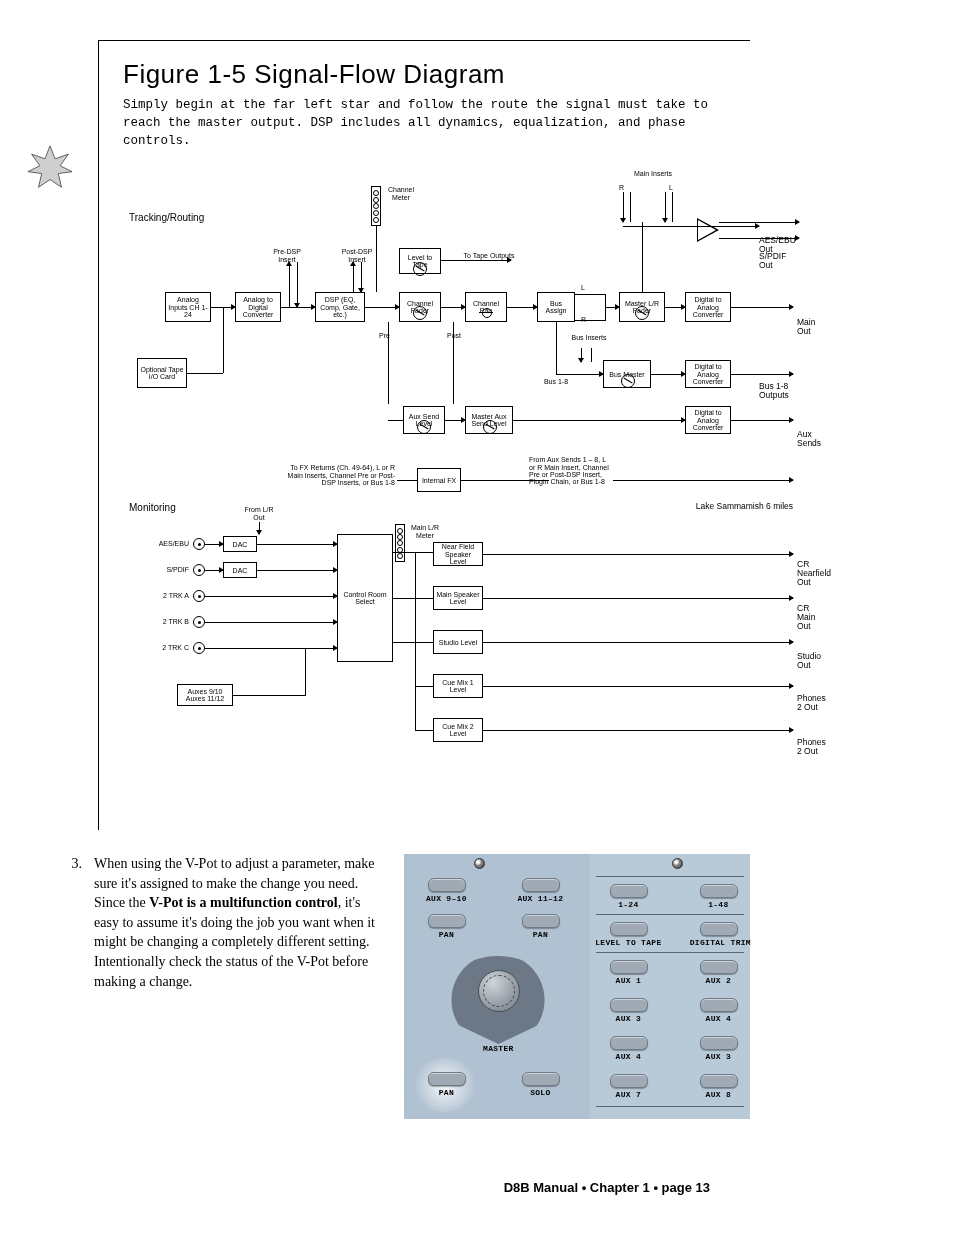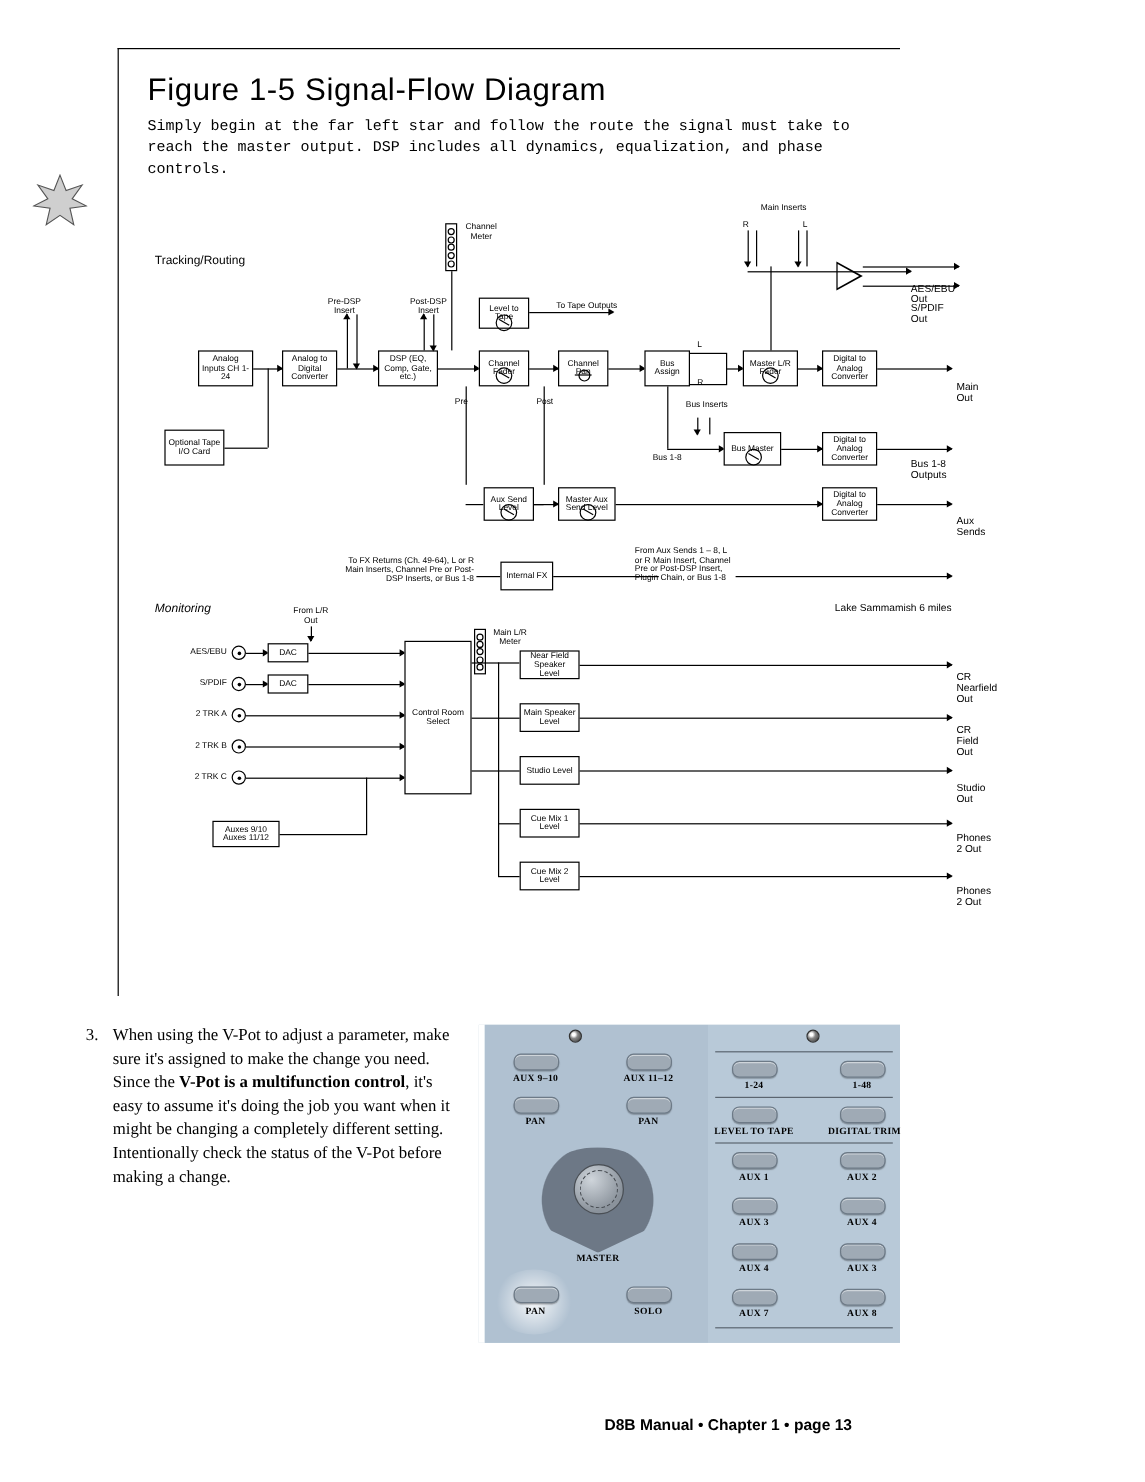--- a/index.html
+++ b/index.html
@@ -180,21 +180,21 @@
   }
   .body-item .num { min-width: 14px; text-align: right; }
   .body-item b { font-weight: bold; }
 
   .control-panel {
     width: 368px;
     height: 265px;
     background: #b8c9d8;
     border-left: 5px solid #fff;
     position: relative;
-    font-family: Liberation Serif, serif;
+    font-family: Liberation Mono, monospace;
     display: flex;
   }
   .vpot-col {
     width: 186px;
     height: 100%;
     background: #b0c1d1;
     position: relative;
   }
   .aux-col {
     flex: 1;
@@ -272,21 +272,21 @@
 
     <div class="star">
       <svg viewBox="0 0 100 100">
           <polygon points="50,2 61,30 90,20 72,45 98,58 68,62 75,92 50,75 25,92 32,62 2,58 28,45 10,20 39,30" fill="#cfcfcf" stroke="#555" stroke-width="2"></polygon>
         </svg>
     </div>
 
     <div class="diagram-area">
 
       <div class="d-section" style="left:6px; top:46px;">Tracking/Routing</div>
-      <div class="d-section" style="left:6px; top:336px;font-style:italic;">Monitoring</div>
+      <div class="d-section" style="left:6px; top:336px;">Monitoring</div>
 
       <div class="d-label" style="left:144px; top:82px; width:40px;">Pre-DSP Insert</div>
       <div class="d-label" style="left:212px; top:82px; width:44px;">Post-DSP Insert</div>
       <div class="d-label" style="left:258px; top:20px; width:40px;">Channel Meter</div>
       <div class="meter" style="left:248px; top:20px; height:40px;">
           <div></div>
           <div></div>
           <div></div>
           <div></div>
           <div></div>
@@ -478,21 +478,21 @@
           <span>Near Field Speaker Level</span>
         </div>
       <div class="hline arrow-r" style="left:360px; top:388px; width:310px;"></div>
       <div class="output-label" style="left:674px; top:376px;">CR Nearfield Out</div>
 
       <div class="d-box" style="left:310px; top:420px; width:50px; height:24px;">
           <span>Main Speaker Level</span>
         </div>
       <div class="hline" style="left:270px; top:432px; width:40px;"></div>
       <div class="hline arrow-r" style="left:360px; top:432px; width:310px;"></div>
-      <div class="output-label" style="left:674px; top:420px;">CR Field Out</div>
+      <div class="output-label" style="left:674px; top:420px;">CR Main Out</div>
 
       <div class="d-box" style="left:310px; top:464px; width:50px; height:24px;">
           <span>Studio Level</span>
         </div>
       <div class="hline" style="left:270px; top:476px; width:40px;"></div>
       <div class="hline arrow-r" style="left:360px; top:476px; width:310px;"></div>
       <div class="output-label" style="left:674px; top:468px;">Studio Out</div>
 
       <div class="d-box" style="left:310px; top:508px; width:50px; height:24px;">
           <span>Cue Mix 1 Level</span>

